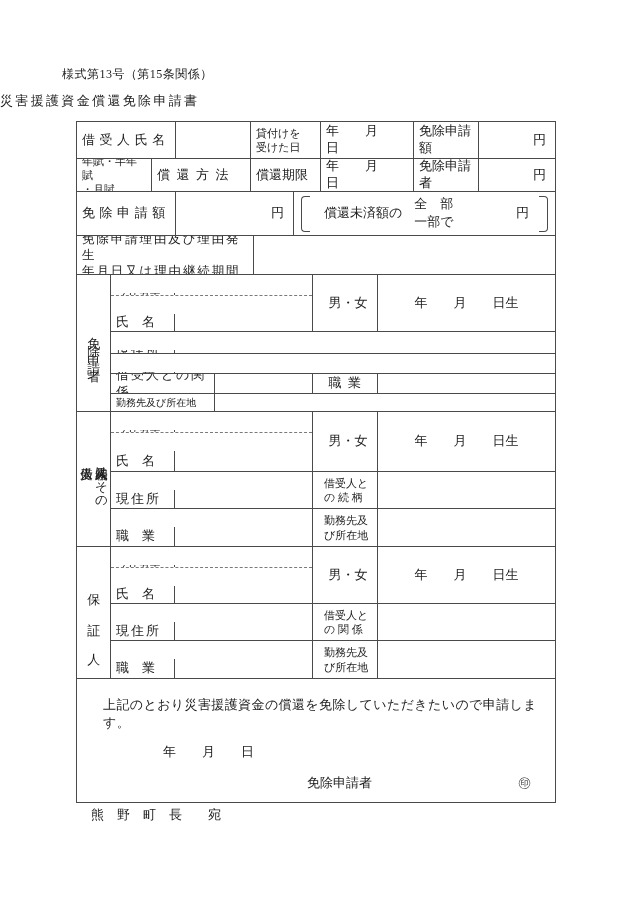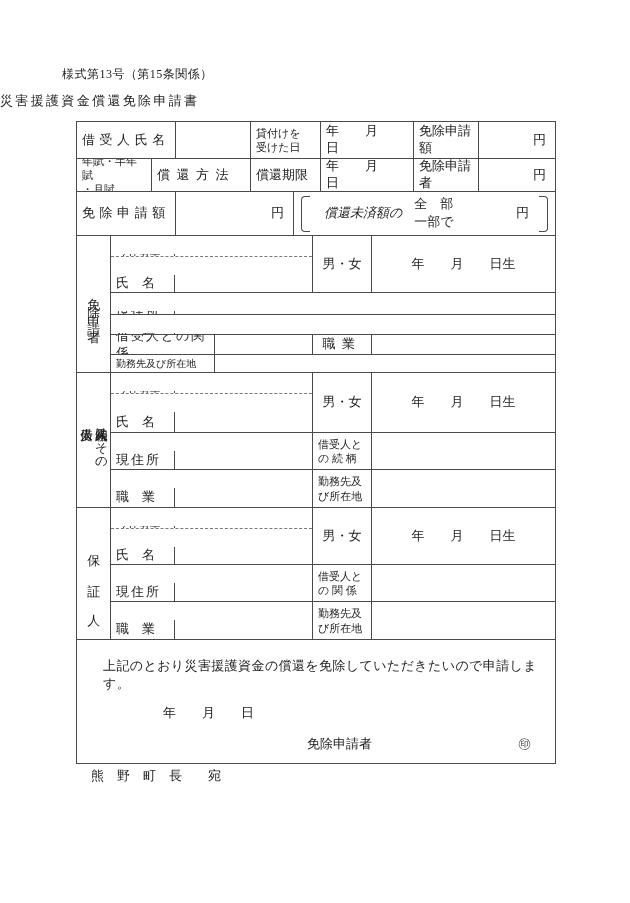--- a/index.html
+++ b/index.html
@@ -49,39 +49,39 @@
   .h36{height:36px;}
   .h32{height:32px;}
   .h43{height:43px;}
   .h38{height:38px;}
 
   
   .noteCell{display:flex;align-items:center;padding:0 7px;}
   .brk{width:9px;height:36px;flex:none;box-sizing:border-box;align-self:center;}
   .brk.l{border:1px solid var(--ln);border-right:none;border-radius:4px 0 0 4px;}
   .brk.r{border:1px solid var(--ln);border-left:none;border-radius:0 4px 4px 0;}
-  .notePrefix{margin-left:14px;font-style:italic;}
+  .notePrefix{margin-left:14px;}
   .noteOpts{margin-left:12px;white-space:pre-line;line-height:1.35;font-family:Liberation Mono, monospace;}
   .noteYen{margin-left:auto;margin-right:10px;}
 
   
   .sect{display:flex;border-bottom:1px solid var(--ln);}
   .vcol{width:34px;flex:none;border-right:1px solid var(--ln);
         display:flex;align-items:center;justify-content:center;box-sizing:border-box;}
   .vtxt{writing-mode:vertical-rl;line-height:1.2;}
   .vls065{letter-spacing:.65em;padding-top:.65em;}
   .vls25{letter-spacing:2.3em;padding-top:2.3em;}
   .srows{flex:1;display:flex;flex-direction:column;}
   .srow{display:flex;border-bottom:1px solid var(--ln);}
   .srow:last-child{border-bottom:none;}
   .lblw{width:64px;flex:none;margin-top:18px;}
   .lblwide{width:104px;flex:none;}
   .valw{width:138px;flex:none;}
   .valnarrow{width:98px;flex:none;}
-  .midw{width:59px;flex:none;}
+  .midw{width:59px;flex:none;margin-left:6px;}
   .nameblock{width:202px;flex:none;display:flex;flex-direction:column;
              border-right:1px solid var(--ln);box-sizing:border-box;}
   .subrow{display:flex;flex:none;}
   .subrow .c:last-child{border-right:none;flex:1;}
   .furig{border-bottom:1px dashed #7a7a7a;}
   .h20{height:20px;}
   .h35{height:35px;}
   .h21{height:21px;}
   .h19{height:19px;}
   .h17{height:17px;}
@@ -135,20 +135,25 @@
         <div class="c last noteCell">
           <span class="brk l"></span>
           <span class="notePrefix">償還未済額の</span>
           <span class="noteOpts">全　部
 一部で</span>
           <span class="noteYen">円</span>
           <span class="brk r"></span>
         </div>
       </div>
 
+      <div class="trow h38">
+        <div class="c w177 pre ls015" style="font-size:12.5px;">免除申請理由及び理由発生
+年月日又は理由継続期間</div>
+        <div class="c last"></div>
+      </div>
 
       <div class="sect">
         <div class="vcol">
           <span class="vtxt vls065">免除申請者</span>
         </div>
         <div class="srows">
           <div class="srow h56">
             <div class="nameblock">
               <div class="subrow h20 furig">
                 <div class="c sm lblw" style="border-bottom:none;">フリガナ</div>

